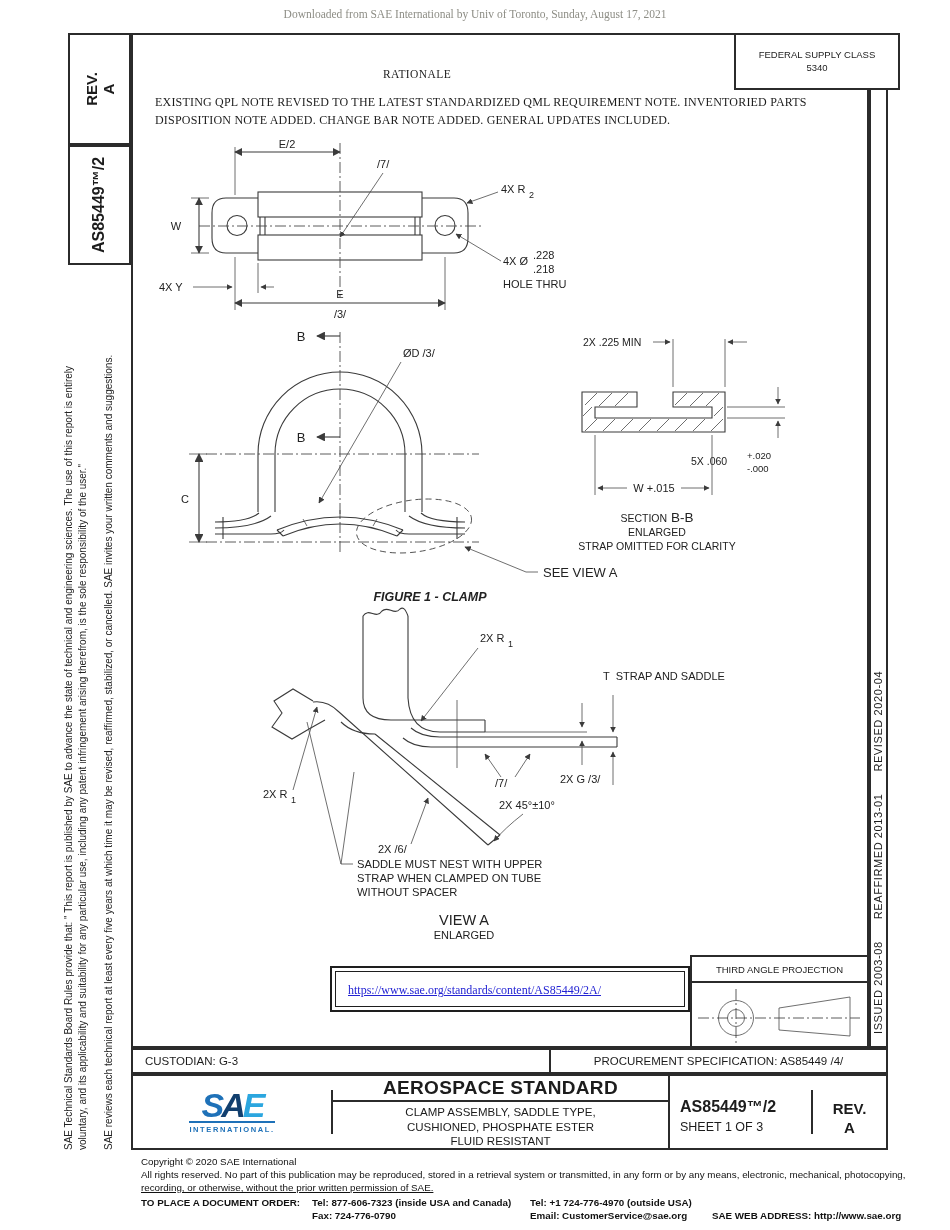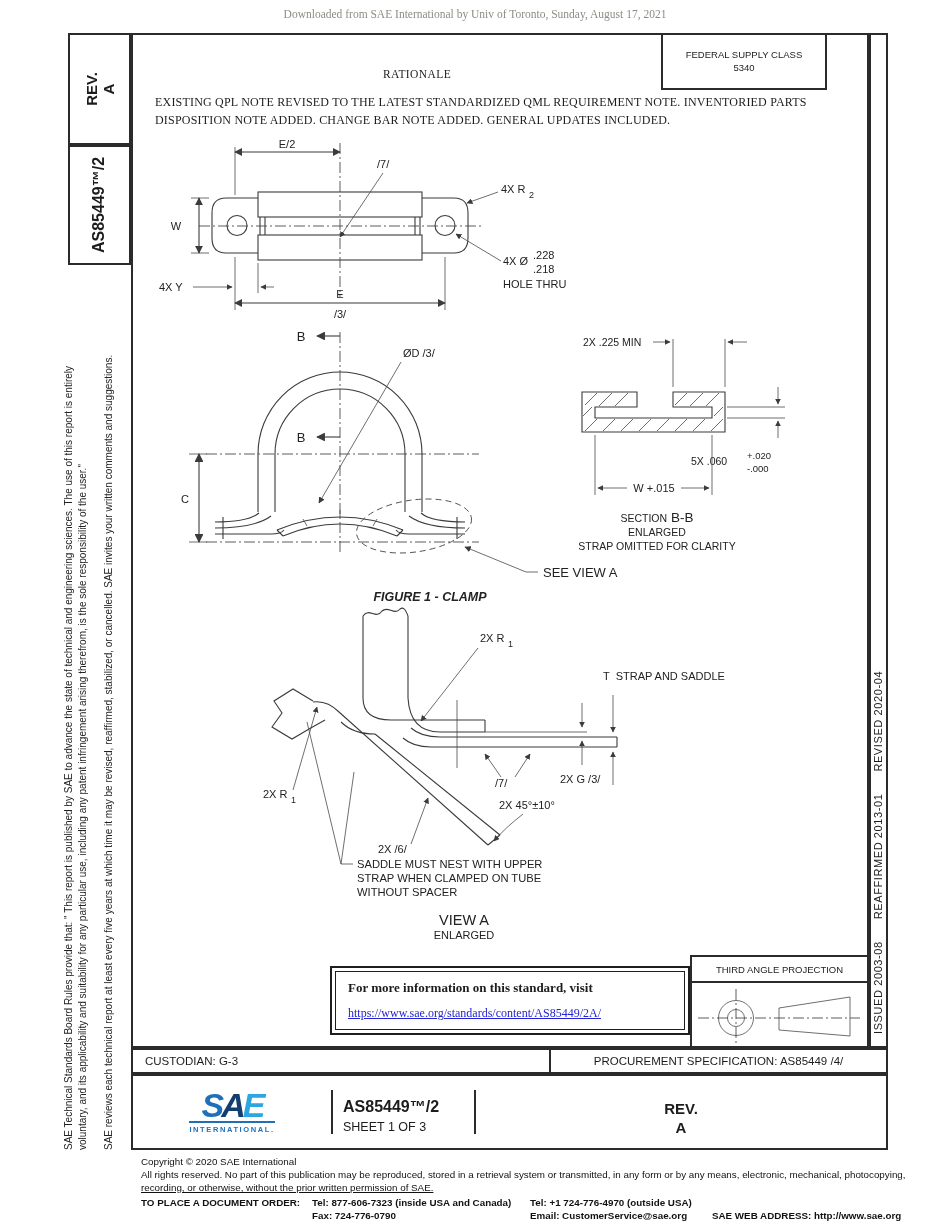--- a/index.html
+++ b/index.html
@@ -11,21 +11,21 @@
   
   #rev-box{left:68px;top:33px;width:63px;height:112px;display:flex;align-items:center;justify-content:center;}
   #doc-box{left:68px;top:145px;width:63px;height:120px;display:flex;align-items:center;justify-content:center;}
   .vtext{transform:rotate(-90deg);text-align:center;font-weight:bold;white-space:nowrap;}
   #rev-box .vtext{font-size:15px;line-height:17px;}
   #doc-box .vtext{font-size:16px;}
   .legal{font-size:10px;line-height:13.5px;color:#222;}
   
   #main-frame{left:131px;top:33px;width:738px;height:1015px;}
   #right-col{left:869px;top:33px;width:19px;height:1015px;}
-  #fsc-box{left:661px;top:33px;width:166px;height:57px;text-align:center;font-size:9.5px;line-height:13px;padding-top:13px;}
+  #fsc-box{left:734px;top:33px;width:166px;height:57px;text-align:center;font-size:9.5px;line-height:13px;padding-top:13px;}
   #rationale-title{left:131px;top:68px;width:572px;text-align:center;font-size:11.5px;letter-spacing:.4px;}
   #rationale-body{left:155px;top:94px;width:700px;font-size:12px;line-height:17.5px;letter-spacing:.2px;}
   
   svg{position:absolute;overflow:visible;}
   svg text{fill:#222;font-family:"Liberation Sans",sans-serif;font-size:11px;}
   .ln{stroke:#3b3b3b;stroke-width:1.1;fill:none;}
   .thin{stroke:#4a4a4a;stroke-width:.8;fill:none;}
   .cl{stroke:#4a4a4a;stroke-width:.9;fill:none;stroke-dasharray:11 3 2 3;}
   .dash{stroke:#4a4a4a;stroke-width:.9;fill:none;stroke-dasharray:6 4;}
   .wfill{fill:#fff;}
@@ -258,21 +258,20 @@
     <text x="122" y="268" style="font-size:11.2px;">SADDLE MUST NEST WITH UPPER</text>
     <text x="122" y="282" style="font-size:11.2px;">STRAP WHEN CLAMPED ON TUBE</text>
     <text x="122" y="296" style="font-size:11.2px;">WITHOUT SPACER</text>
     <text x="229" y="325" text-anchor="middle" style="font-size:14.5px;">VIEW A</text>
     <text x="229" y="339" text-anchor="middle">ENLARGED</text>
   </g>
 </svg>
 
 <div id="info-box" class="abs">
   <div class="inner">
-    <div id="info-text">For more information on this standard, visit</div>
     <a id="info-link">https://www.sae.org/standards/content/AS85449/2A/</a>
   </div>
 </div>
 
 <div id="projection-box" class="box">
   <div id="projection-title">THIRD ANGLE PROJECTION</div>
   <svg style="left:0;top:27px;" width="175" height="62" viewBox="0 0 175 62">
     <path class="cl" d="M6,34 H168"></path>
     <path class="cl" d="M44,5 V60"></path>
     <circle class="thin" cx="44" cy="34" r="17.5" stroke-width="1"></circle>
@@ -290,20 +289,28 @@
     </div>
 </div>
 
 <div id="title-block" class="box">
   <div id="logo-cell" class="tb-cell">
     <div id="sae-logo">
       <div id="sae-letters"><span style="color:#1e71b8;">S</span><span style="color:#123f6e;">A</span><span style="color:#2ba6df;">E</span></div>
       <div id="logo-international">INTERNATIONAL.</div>
     </div>
   </div>
+  <div id="title-cell" class="tb-cell">
+    <div id="standard-type">AEROSPACE STANDARD</div>
+    <div style="padding-top:3px;">
+      <div class="title-line">CLAMP ASSEMBLY, SADDLE TYPE,</div>
+      <div class="title-line">CUSHIONED, PHOSPHATE ESTER</div>
+      <div class="title-line">FLUID RESISTANT</div>
+    </div>
+  </div>
   <div id="number-cell" class="tb-cell">
     <div id="tb-doc-number">AS85449™/2</div>
     <div id="tb-sheet">SHEET 1 OF 3</div>
   </div>
   <div id="rev-cell" class="tb-cell">
     <div>REV.</div>
     <div>A</div>
   </div>
 </div>
 

